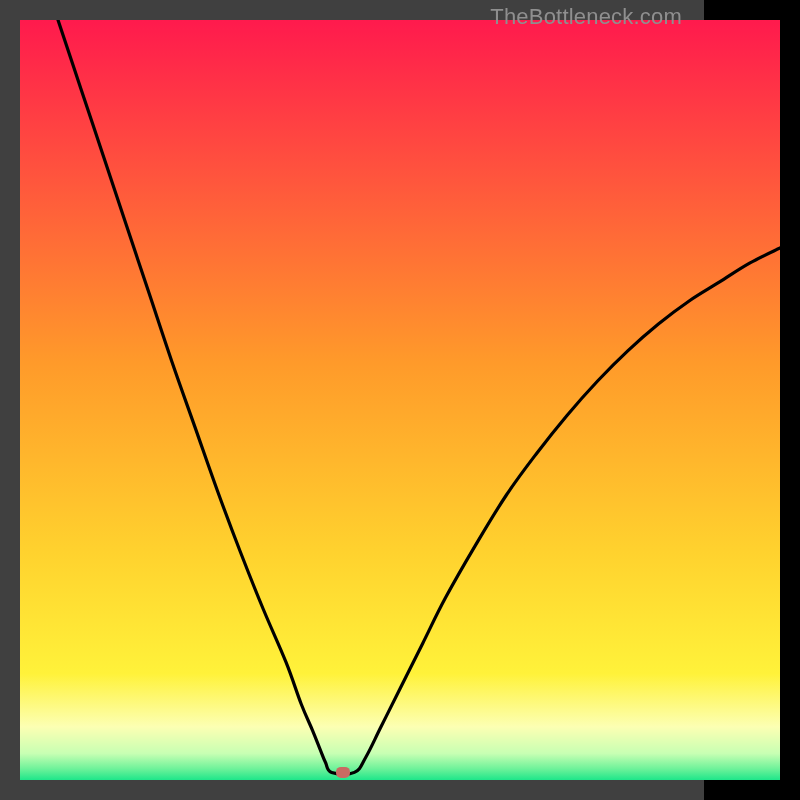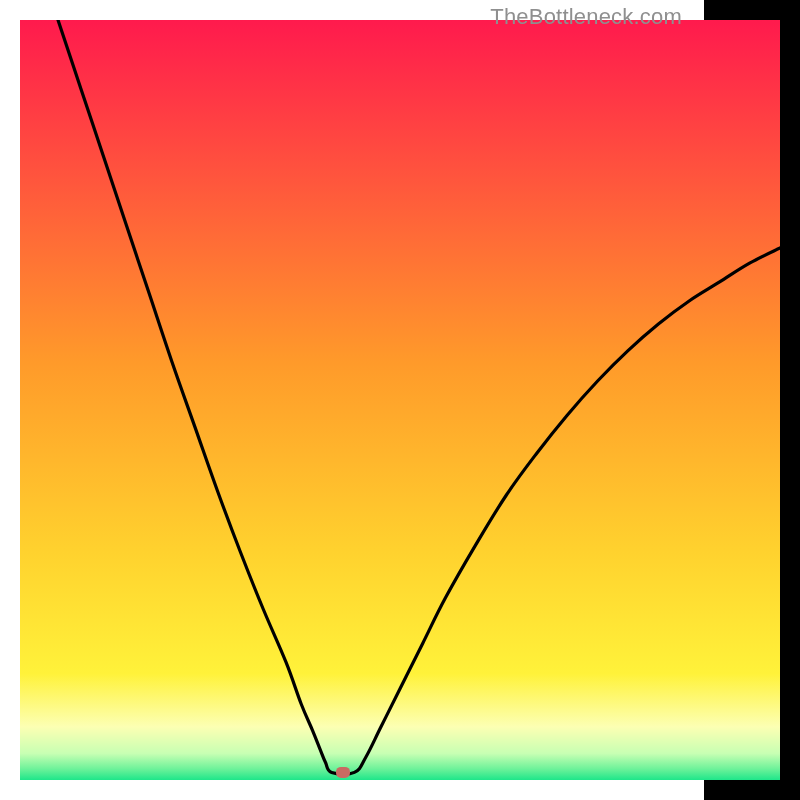--- a/index.html
+++ b/index.html
@@ -7,21 +7,21 @@
     padding: 0;
     width: 800px;
     height: 800px;
     background: #000;
     overflow: hidden;
     font-family: Arial, Helvetica, sans-serif;
   }
   .outer {
     width: 704px;
     height: 800px;
-    background: #ffffff;
+    background: #404040;
     position: relative;
   }
   .watermark {
     position: absolute;
     top: 4px;
     right: 22px;
     color: #8f8f8f;
     font-size: 22px;
     font-weight: 500;
     letter-spacing: 0.2px;

